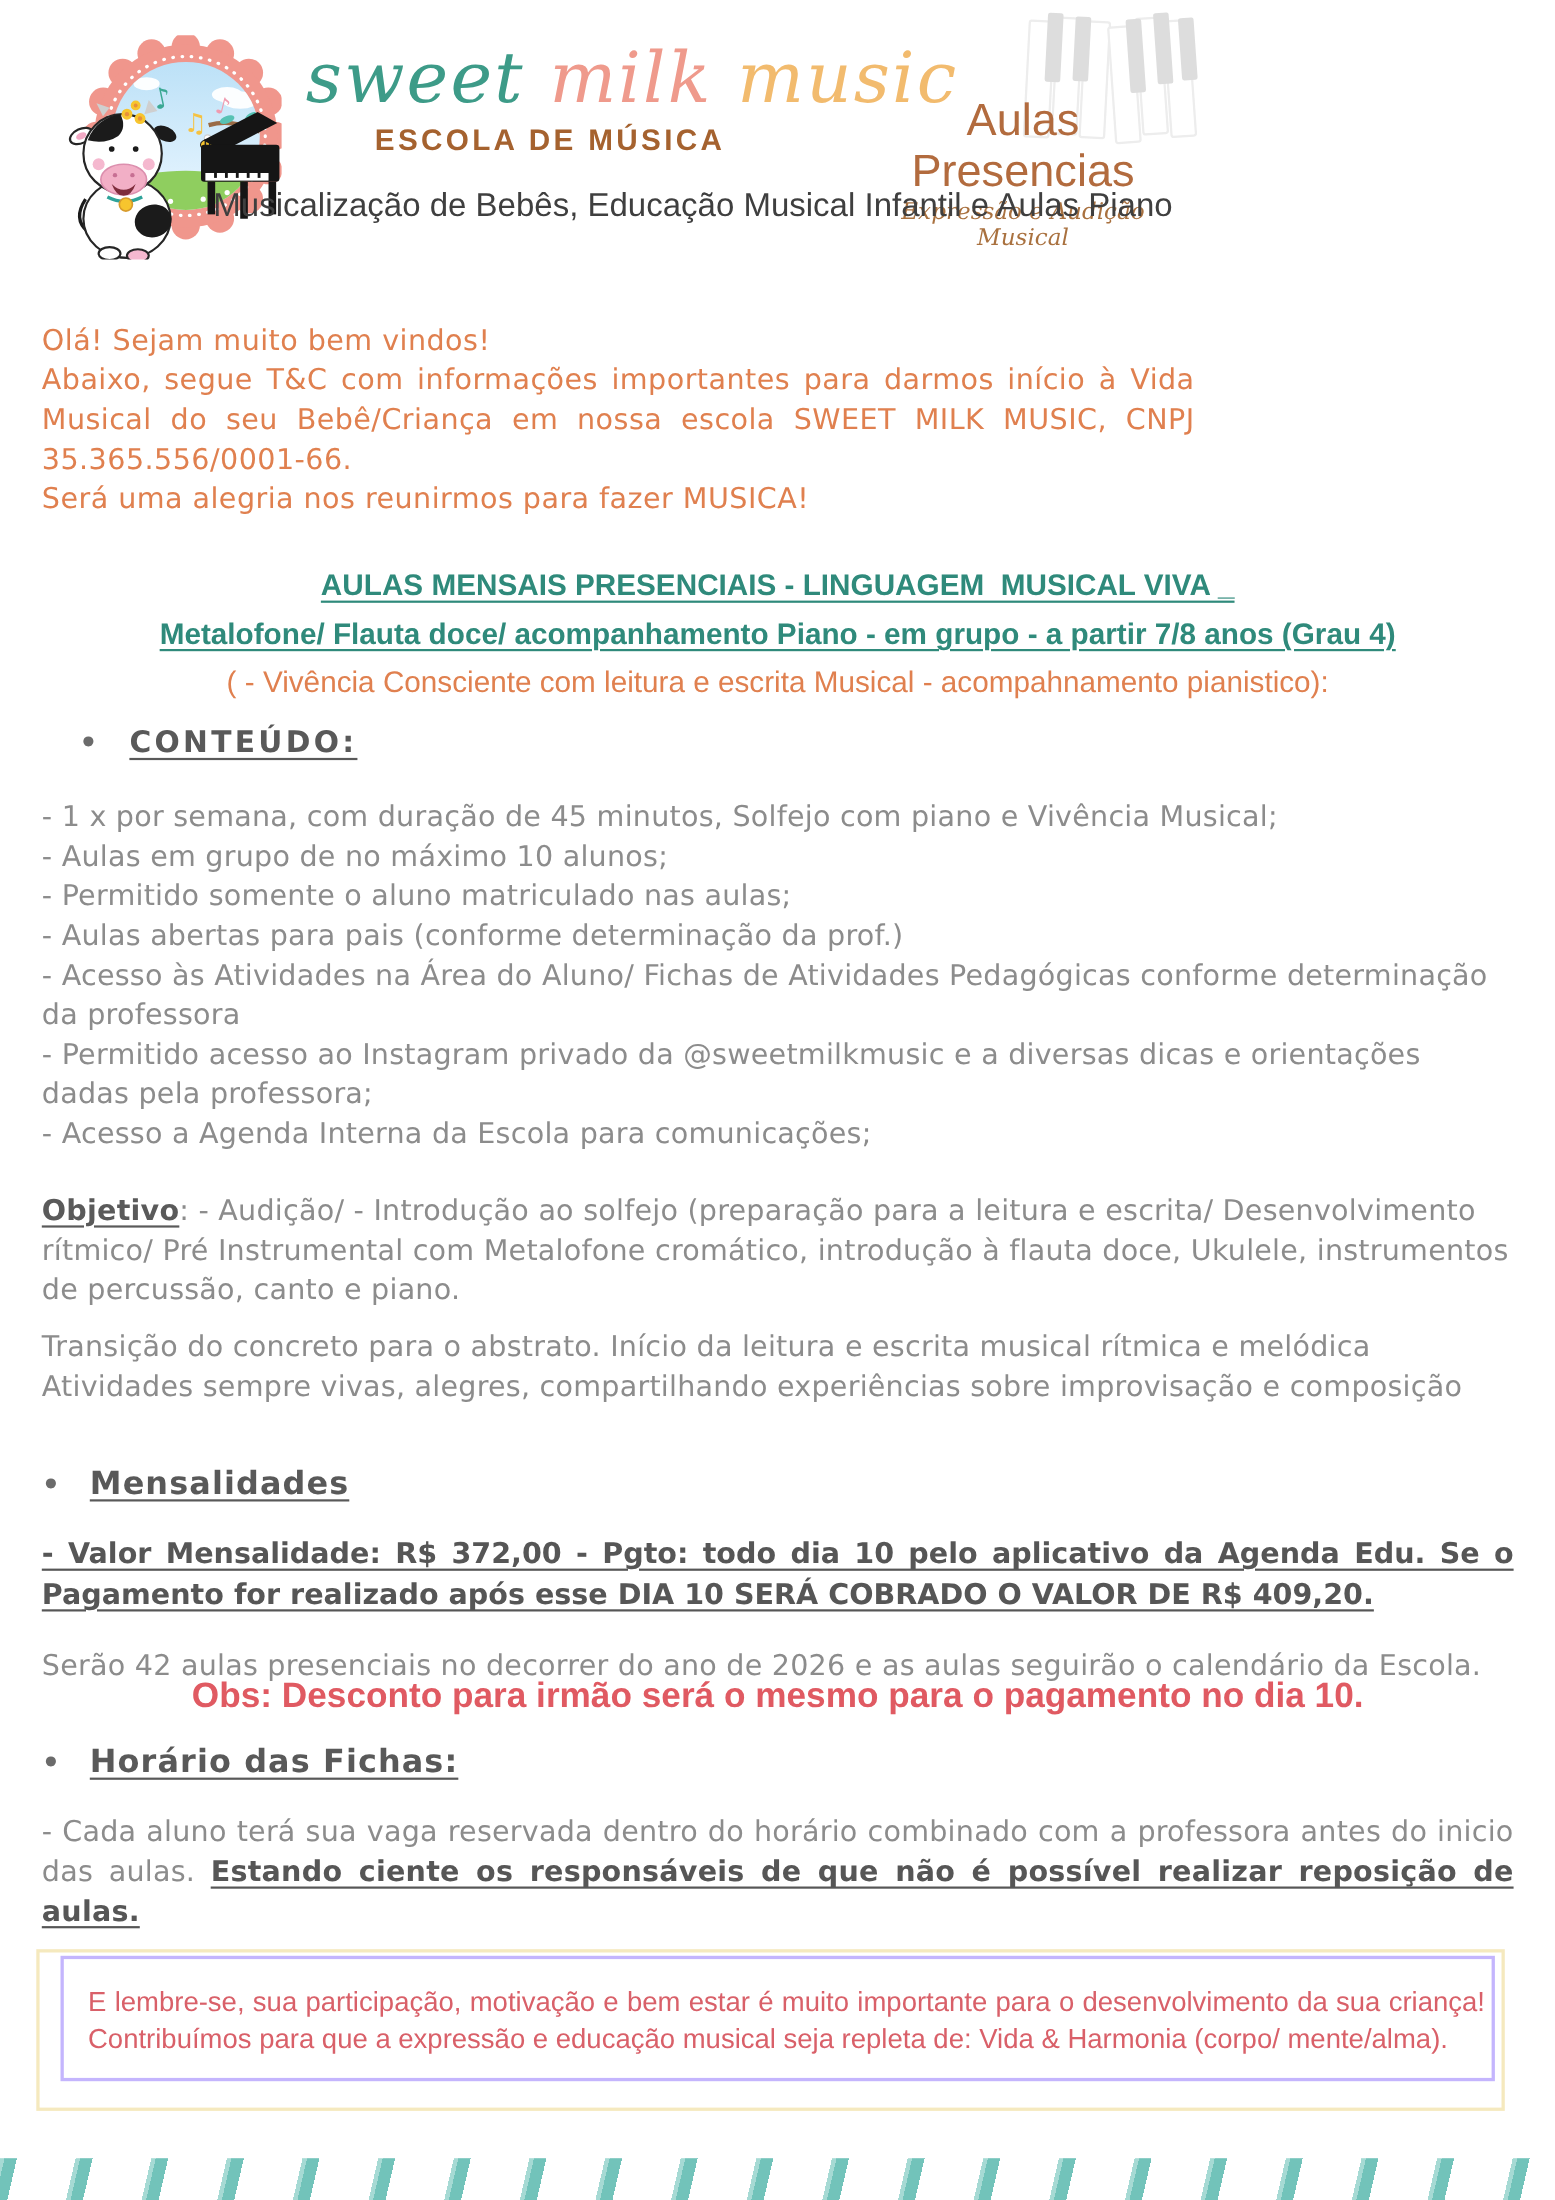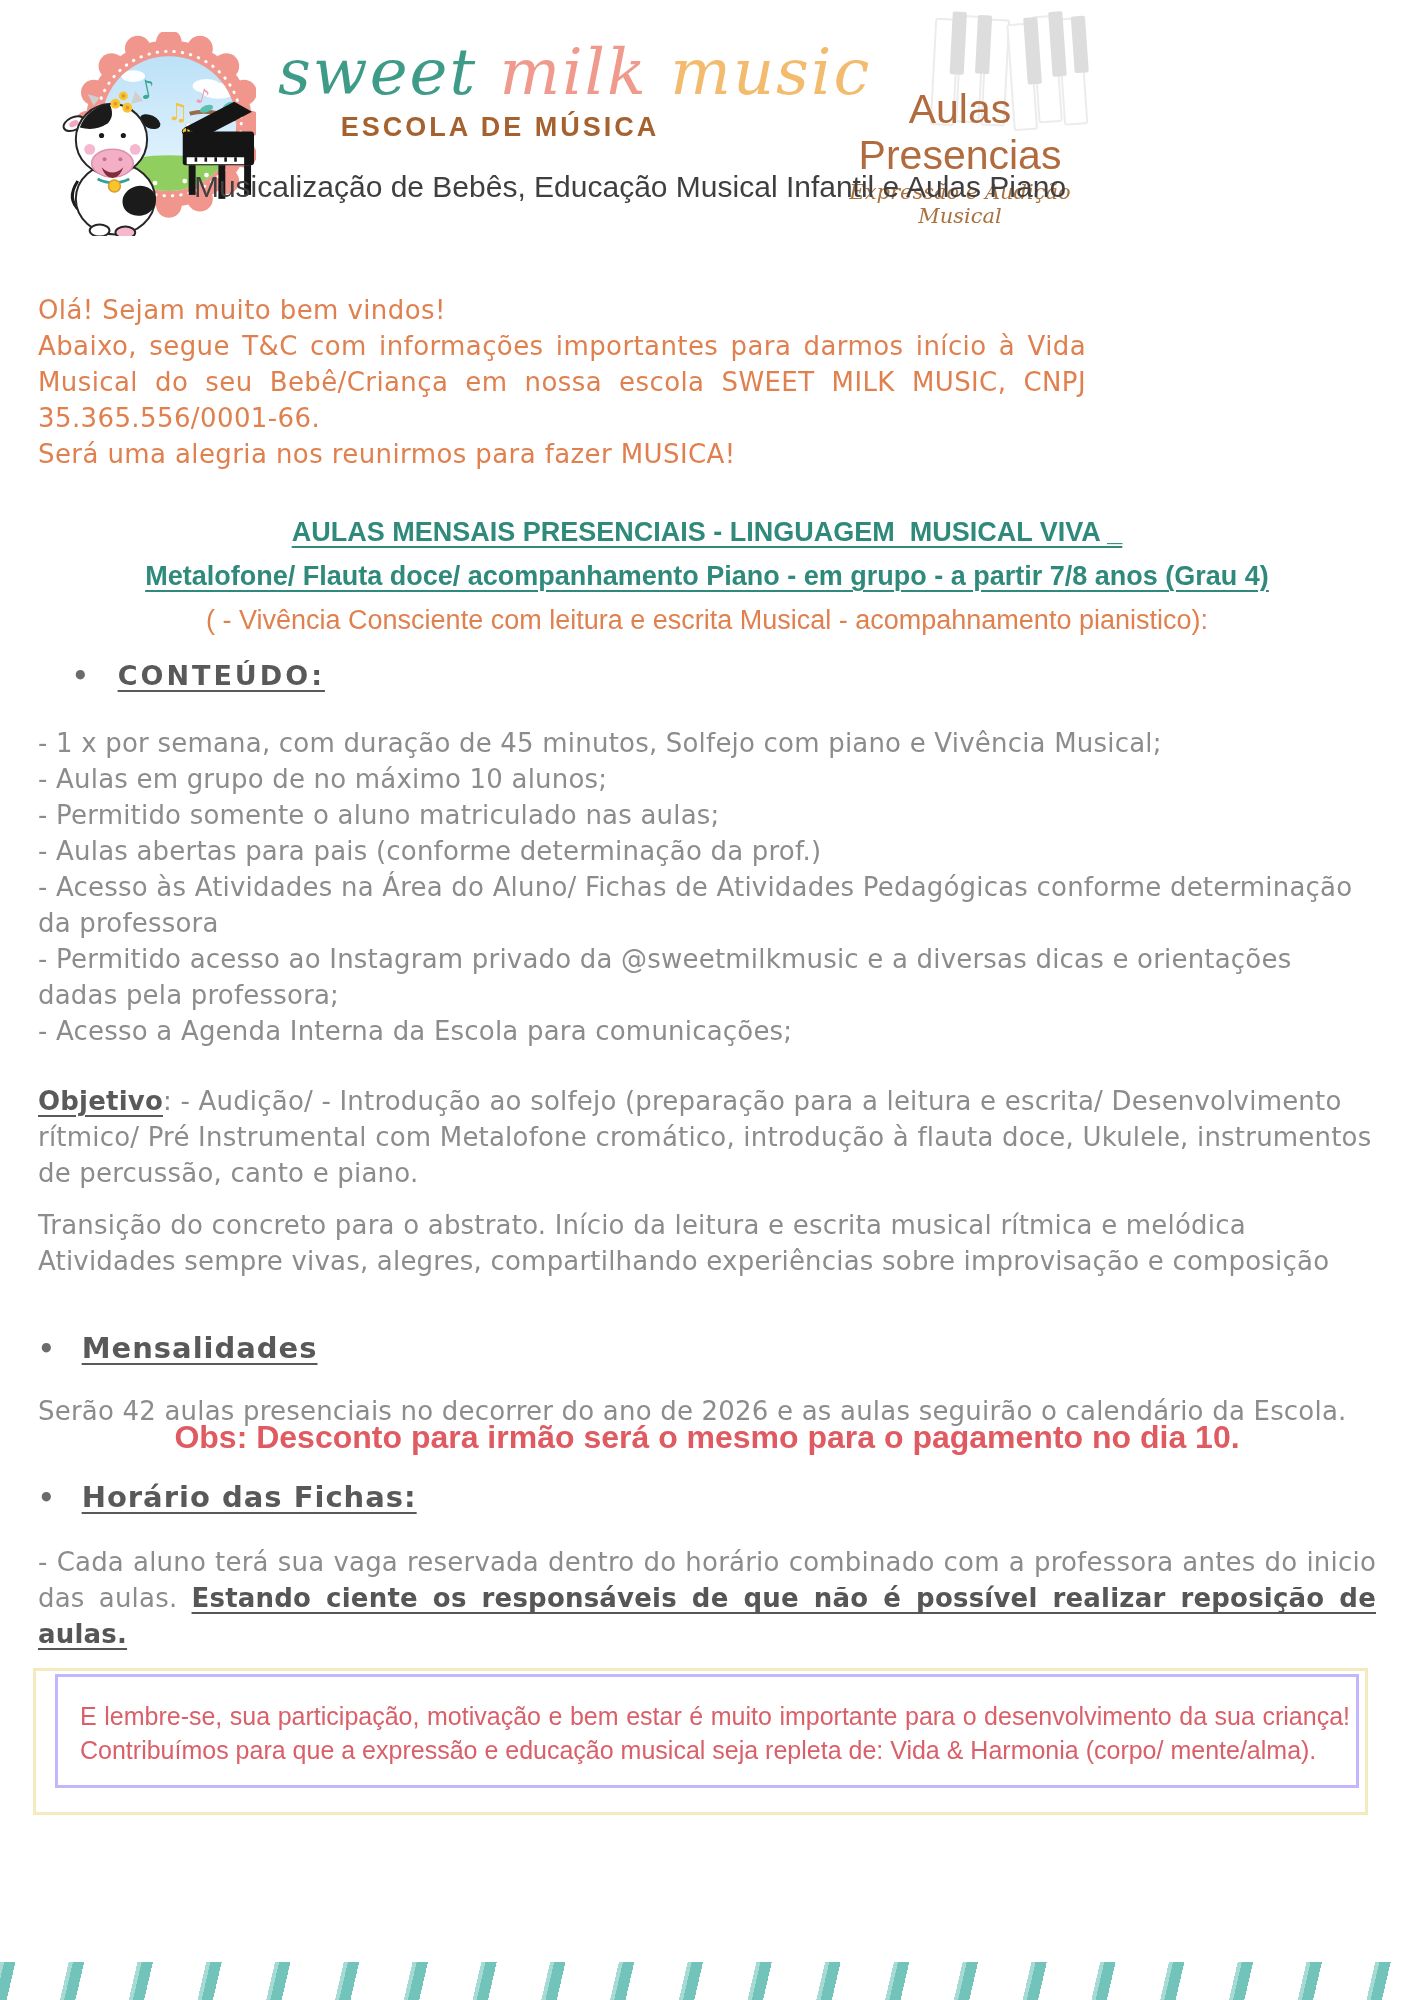--- a/index.html
+++ b/index.html
@@ -10,21 +10,21 @@
   
   .header { position:relative; height:212px; }
   .logo-wrap { position:absolute; left:58px; top:32px; width:198px; height:204px; }
   .brand-center { position:absolute; left:278px; top:40px; width:444px; text-align:center; }
   .wordmark { font-family:"DejaVu Serif", serif; font-style:italic; font-size:64px;
               line-height:64px; letter-spacing:2px; white-space:nowrap; }
   .wm-sweet { color:#3D9B88; } .wm-milk { color:#EF9A8C; } .wm-music { color:#F2BB6E; }
   .school-label { margin-top:8px; font-family:"Liberation Sans", sans-serif; font-weight:bold;
                   font-size:27px; letter-spacing:3px; color:#A5622F; }
   .keys-wrap { position:absolute; left:928px; top:0px; width:162px; height:132px; }
-  .right-block { position:absolute; left:808px; top:86px; width:304px; text-align:center; }
+  .right-block { position:absolute; left:778px; top:86px; width:304px; text-align:center; }
   .right-title { font-family:"Liberation Sans", sans-serif; font-size:41px; color:#B26B3E; line-height:46px; }
   .right-sub { font-family:"DejaVu Serif", serif; font-style:italic; font-size:21px; color:#A9713F; margin-top:2px; }
   .tagline { position:absolute; left:180px; top:170px; width:900px; text-align:center;
              font-family:"Liberation Sans", sans-serif; font-size:30px; color:#3F3F3F; }
 
   
   .content { padding:0 38px; }
   .orange { color:#E0804F; }
   .intro { margin-top:80px; font-size:26px; line-height:36px; letter-spacing:0.4px; }
   .intro-body { width:1048px; text-align:justify; }
@@ -262,20 +262,21 @@
 
     <p class="objetivo body-gray"><strong class="obj-label u">Objetivo</strong><span>: - Audição/ - Introdução ao solfejo (preparação para a leitura e escrita/ Desenvolvimento rítmico/ Pré Instrumental com Metalofone cromático, introdução à flauta doce, Ukulele, instrumentos de percussão, canto e piano.</span></p>
 
     <p class="transicao body-gray">Transição do concreto para o abstrato. Início da leitura e escrita musical rítmica e melódica Atividades sempre vivas, alegres, compartilhando experiências sobre improvisação e composição</p>
 
     <div class="bullet-h mensal-h">
       <span class="blt">•</span>
       <span class="u">Mensalidades</span>
     </div>
 
+    <p class="valor">- Valor Mensalidade: R$ 372,00 - Pgto: todo dia 10 pelo aplicativo da Agenda Edu. Se o Pagamento for realizado após esse DIA 10 SERÁ COBRADO O VALOR DE R$ 409,20.</p>
 
     <p class="aulas-info body-gray">Serão 42 aulas presenciais no decorrer do ano de 2026 e as aulas seguirão o calendário da Escola.</p>
 
     <div class="obs">Obs: Desconto para irmão será o mesmo para o pagamento no dia 10.</div>
 
     <div class="bullet-h horario-h">
       <span class="blt">•</span>
       <span class="u">Horário das Fichas:</span>
     </div>
 

